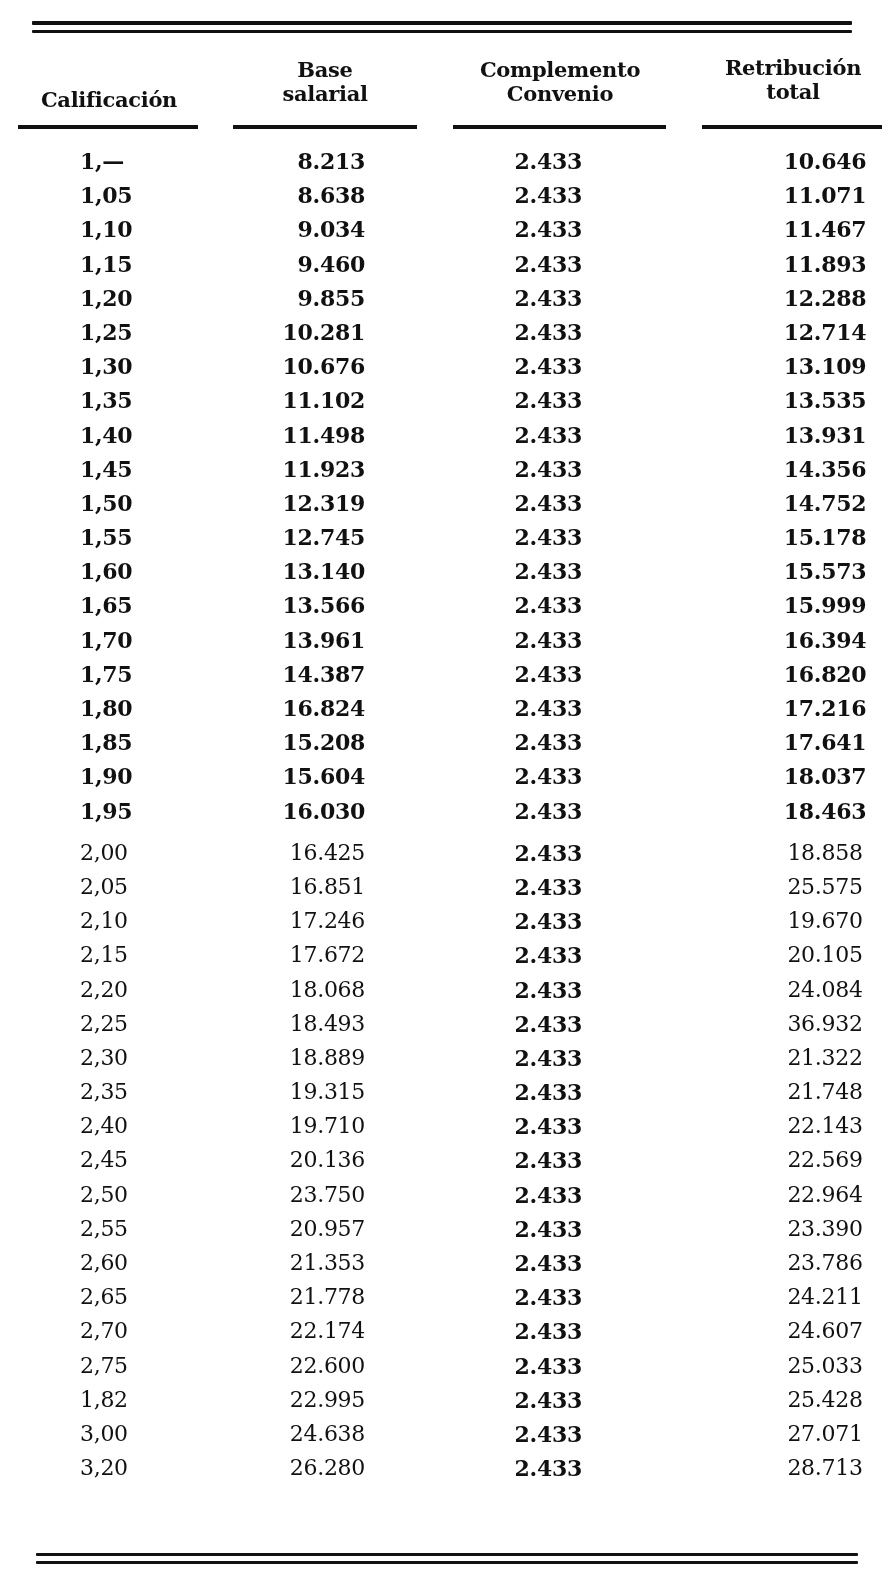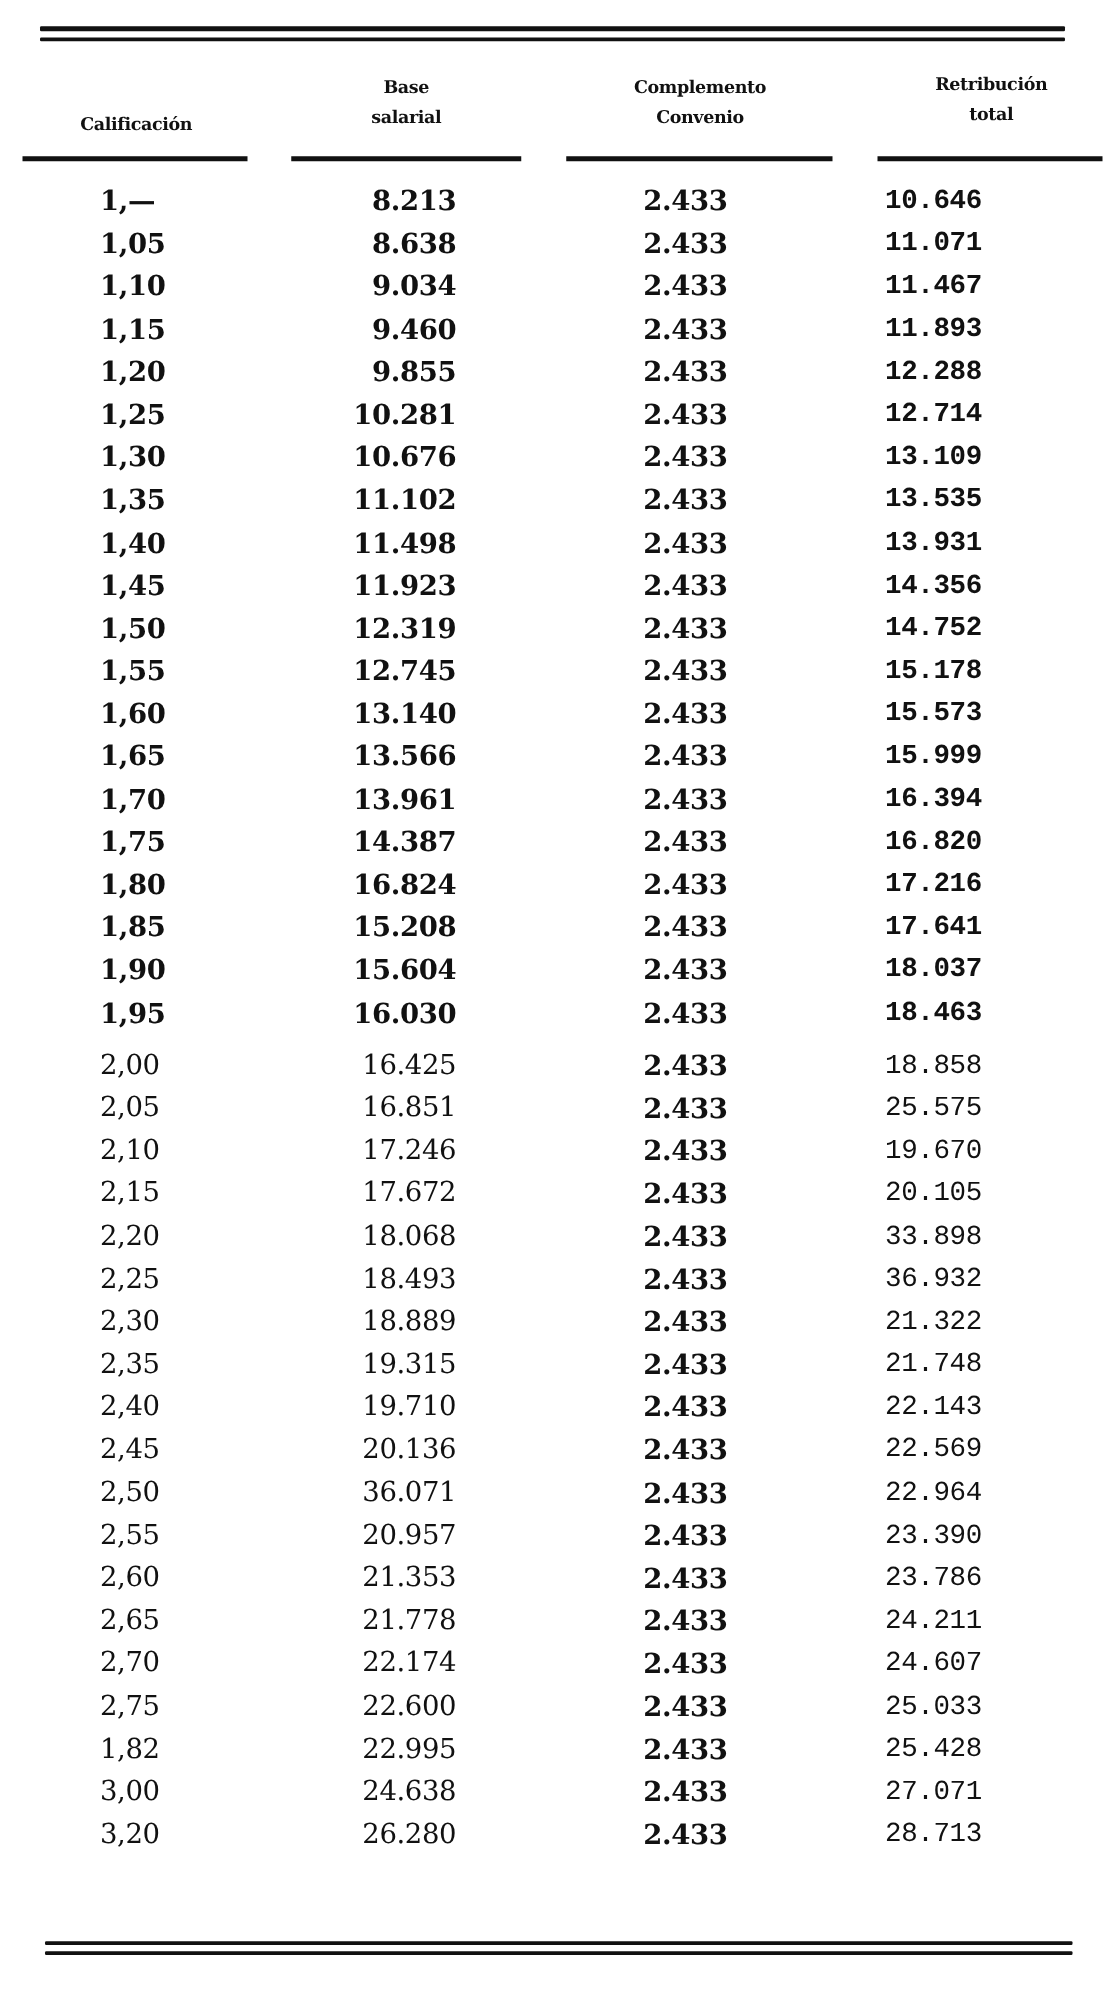--- a/index.html
+++ b/index.html
@@ -6,35 +6,35 @@
   body {
     width: 893px; height: 1592px; position: relative; overflow: hidden;
     font-family: "DejaVu Serif", "Liberation Serif", serif;
     color: #111111;
   }
   .rule {
     position: absolute; height: 4px; background: #111; border-radius: 1px;
   }
   .hdr {
     position: absolute; text-align: center; font-weight: bold;
-    font-size: 14px; line-height: 24px; letter-spacing: -0.3px;
+    font-size: 21px; line-height: 24px; letter-spacing: -0.3px;
   }
   .uline {
     position: absolute; top: 125px; height: 4px; background: #111;
   }
   .rows { position: absolute; top: 146px; left: 0; width: 893px; }
   .row { position: relative; height: 34.2px; }
   .cell {
     position: absolute; top: 0; font-size: 22px; line-height: 30px;
     font-weight: bold; letter-spacing: -0.3px;
   }
   .c1 { left: 80px; width: 100px; text-align: left; }
   .c2 { left: 260px; width: 105px; text-align: right; }
   .c3 { left: 500px; width: 82px; text-align: right; }
-  .c4 { left: 708px; width: 122px; text-align: left; font-family: Liberation Mono, monospace; }
+  .c4 { left: 764px; width: 122px; text-align: center; }
   .light .cell { font-weight: normal; }
   .light .c3 { font-weight: bold; }
   .gap { height: 8px; }
 </style>
 </head>
 <body>
 
 <div class="rule" style="left:32px; width:820px; top:21px;"></div>
 <div class="rule" style="left:32px; width:820px; top:30px; height:3px;"></div>
 
@@ -202,21 +202,21 @@
     <div class="row light">
       <span class="cell c1">2,15</span>
       <span class="cell c2">17.672</span>
       <span class="cell c3">2.433</span>
       <span class="cell c4">20.105</span>
     </div>
     <div class="row light">
       <span class="cell c1">2,20</span>
       <span class="cell c2">18.068</span>
       <span class="cell c3">2.433</span>
-      <span class="cell c4">33.898</span>
+      <span class="cell c4">24.084</span>
     </div>
     <div class="row light">
       <span class="cell c1">2,25</span>
       <span class="cell c2">18.493</span>
       <span class="cell c3">2.433</span>
       <span class="cell c4">36.932</span>
     </div>
     <div class="row light">
       <span class="cell c1">2,30</span>
       <span class="cell c2">18.889</span>
@@ -236,21 +236,21 @@
       <span class="cell c4">22.143</span>
     </div>
     <div class="row light">
       <span class="cell c1">2,45</span>
       <span class="cell c2">20.136</span>
       <span class="cell c3">2.433</span>
       <span class="cell c4">22.569</span>
     </div>
     <div class="row light">
       <span class="cell c1">2,50</span>
-      <span class="cell c2">36.071</span>
+      <span class="cell c2">23.750</span>
       <span class="cell c3">2.433</span>
       <span class="cell c4">22.964</span>
     </div>
     <div class="row light">
       <span class="cell c1">2,55</span>
       <span class="cell c2">20.957</span>
       <span class="cell c3">2.433</span>
       <span class="cell c4">23.390</span>
     </div>
     <div class="row light">

